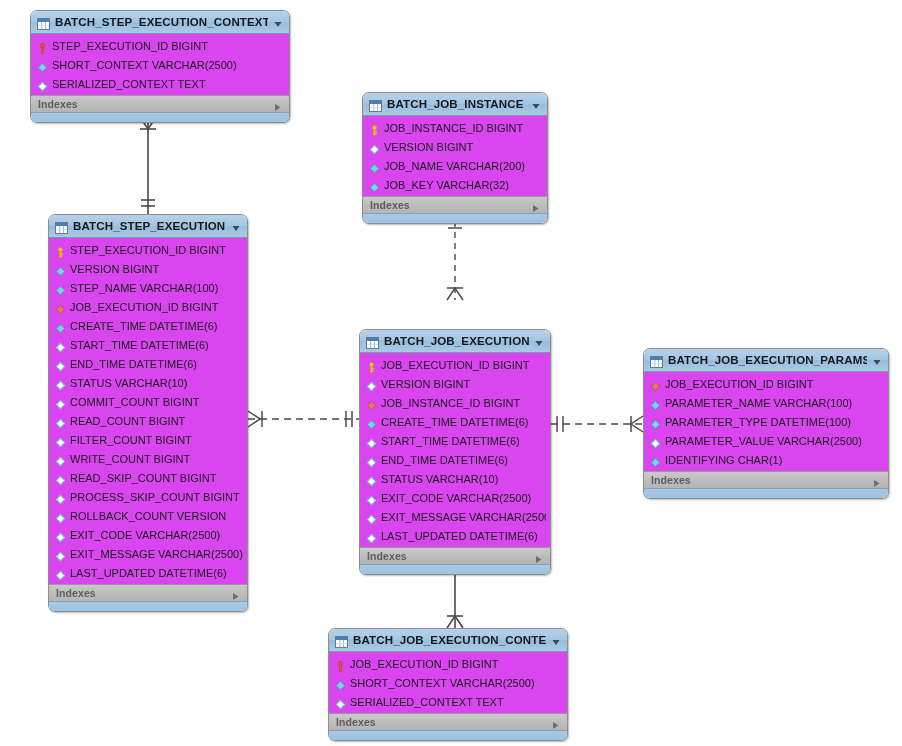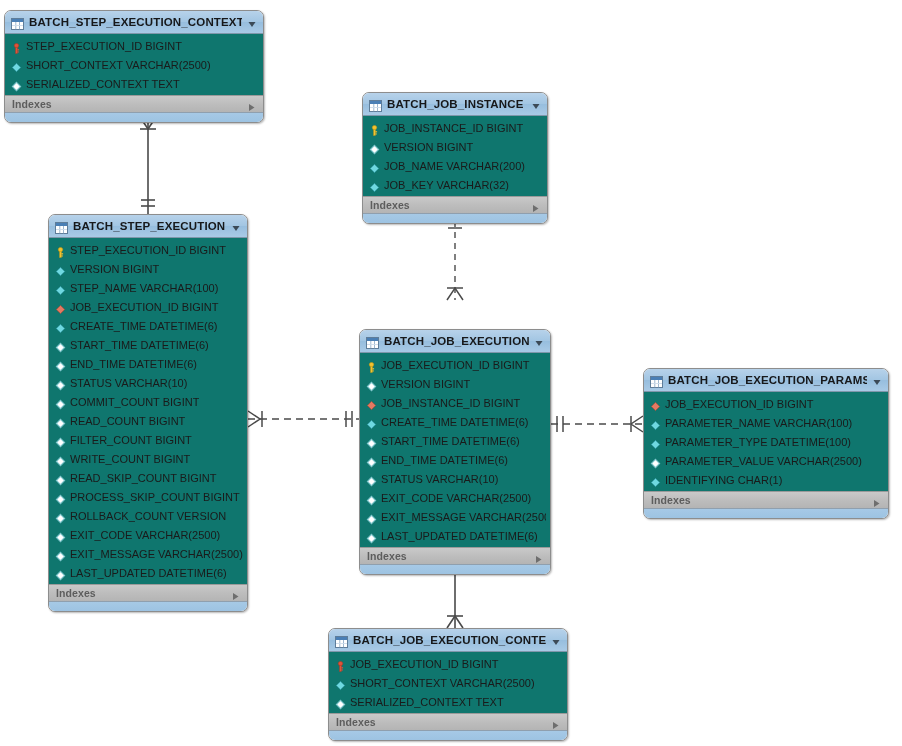--- a/index.html
+++ b/index.html
@@ -66,21 +66,21 @@
     white-space: nowrap;
     overflow: hidden;
   }
   .ent-caret {
     flex: 0 0 auto;
     width: 12px;
     height: 12px;
     margin-left: 4px;
   }
   .ent-body {
-    background: #0f766e;
+    background: #d946ef;
     padding: 2px 0 2px 0;
   }
   .col-row {
     display: flex;
     align-items: center;
     height: 19px;
     padding: 0 4px 0 6px;
     box-sizing: border-box;
     white-space: nowrap;
   }
@@ -177,21 +177,21 @@
 
       <line x1="448" y1="542" x2="462" y2="542" stroke="#4a4a4a" stroke-width="1.6"></line>
       <line x1="448" y1="548" x2="462" y2="548" stroke="#4a4a4a" stroke-width="1.6"></line>
 
       <line x1="447" y1="616" x2="463" y2="616" stroke="#4a4a4a" stroke-width="1.6"></line>
       <path d="M447,628 L455,616 L463,628" fill="none" stroke="#4a4a4a" stroke-width="1.6"></path>
     </g>
   </svg>
 
   <div id="entities">
-      <div class="entity" style="left: 4px; top: 10px; width: 260px;">
+      <div class="entity" style="left: 30px; top: 10px; width: 260px;">
         <div class="ent-header">
           <span class="tbl-icon"><svg viewBox="0 0 13 12" width="13" height="12">
               <rect x="0.5" y="0.5" width="12" height="11" fill="#ffffff" stroke="#5f7d99"></rect>
               <rect x="1" y="1" width="11" height="3" fill="#4a7fb5"></rect>
               <rect x="4.3" y="4" width="1" height="7.2" fill="#9fb8cf"></rect>
               <rect x="8.0" y="4" width="1" height="7.2" fill="#9fb8cf"></rect>
               <rect x="1" y="7" width="11" height="0.9" fill="#cfdcea"></rect>
             </svg></span>
           <span class="ent-title">BATCH_STEP_EXECUTION_CONTEXT</span>
           <span class="ent-caret"><svg viewBox="0 0 12 12" width="12" height="12">
@@ -495,21 +495,21 @@
           </div>
         </div>
         <div class="ent-footer">
           <span class="footer-label">Indexes</span>
           <span class="footer-arrow"><svg viewBox="0 0 11 11" width="11" height="11">
               <path d="M3,2 L3,9 L8.5,5.5 Z" fill="#6e6e6e"></path>
             </svg></span>
         </div>
         <div class="ent-strip"></div>
       </div>
-      <div class="entity" style="left: 643px; top: 348px; width: 246px; margin-top: 20px;">
+      <div class="entity" style="left: 643px; top: 348px; width: 246px;">
         <div class="ent-header">
           <span class="tbl-icon"><svg viewBox="0 0 13 12" width="13" height="12">
               <rect x="0.5" y="0.5" width="12" height="11" fill="#ffffff" stroke="#5f7d99"></rect>
               <rect x="1" y="1" width="11" height="3" fill="#4a7fb5"></rect>
               <rect x="4.3" y="4" width="1" height="7.2" fill="#9fb8cf"></rect>
               <rect x="8.0" y="4" width="1" height="7.2" fill="#9fb8cf"></rect>
               <rect x="1" y="7" width="11" height="0.9" fill="#cfdcea"></rect>
             </svg></span>
           <span class="ent-title">BATCH_JOB_EXECUTION_PARAMS</span>
           <span class="ent-caret"><svg viewBox="0 0 12 12" width="12" height="12">

